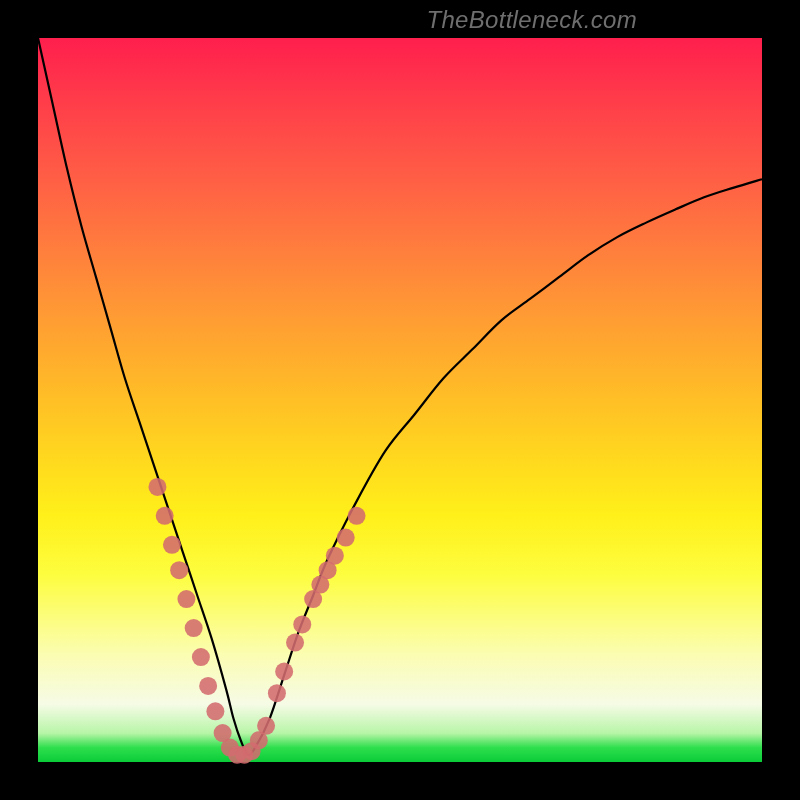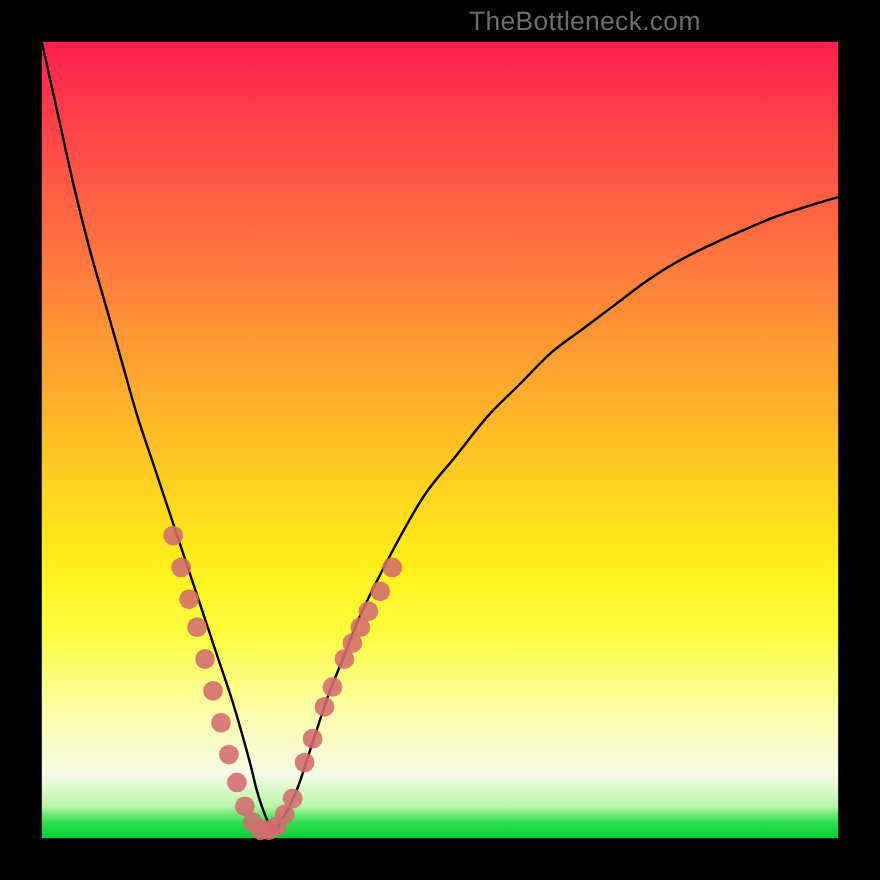--- a/index.html
+++ b/index.html
@@ -10,20 +10,21 @@
     background: #000;
     overflow: hidden;
   }
   .frame {
     position: absolute;
     left: 0;
     top: 0;
     width: 657px;
     height: 800px;
     background: #000;
+    font-style: italic;
   }
   .plot-area {
     position: absolute;
     left: 38px;
     top: 38px;
     width: 724px;
     height: 724px;
     
     background: linear-gradient(
       to bottom,

